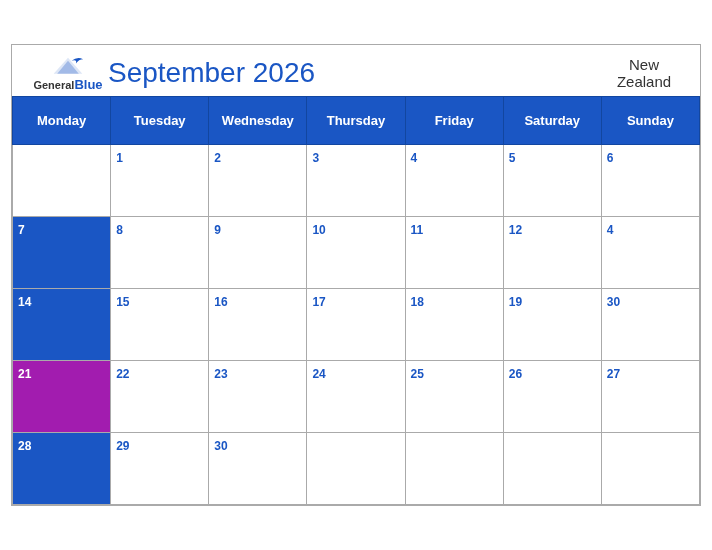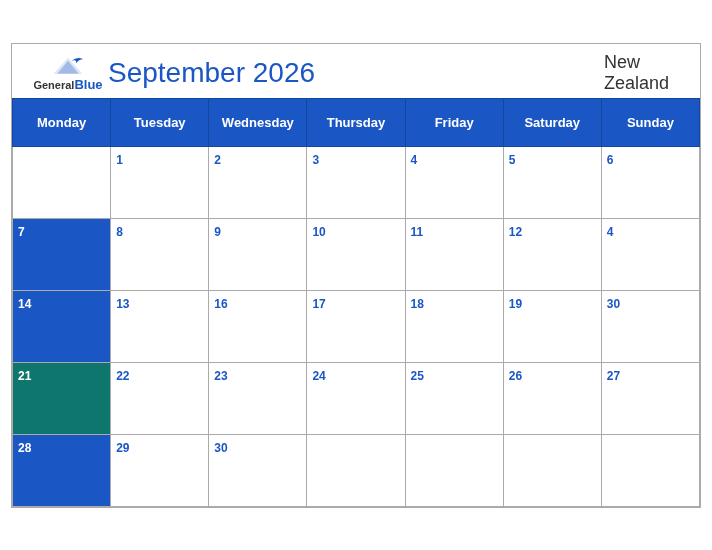--- a/index.html
+++ b/index.html
@@ -48,24 +48,24 @@
     .title-area {
       text-align: left;
       flex: 1;
     }
     .calendar-title {
       font-size: 28px;
       color: #1a56c4;
       font-weight: normal;
     }
     .country-label {
-      font-size: 18px;
+      font-size: 15px;
       color: #333;
       width: 80px;
-      text-align: left;
+      text-align: center;
     }
     .calendar-grid {
       width: 100%;
       border-collapse: collapse;
     }
     .calendar-grid th {
       background: #1a56c4;
       color: #fff;
       font-size: 13px;
       font-weight: bold;
@@ -145,29 +145,29 @@
           <td style="background: rgb(26, 86, 196);"><span class="day-num white">7</span></td>
           <td><span class="day-num">8</span></td>
           <td><span class="day-num">9</span></td>
           <td><span class="day-num">10</span></td>
           <td><span class="day-num">11</span></td>
           <td><span class="day-num">12</span></td>
           <td><span class="day-num">4</span></td>
         </tr>
         <tr>
           <td style="background: rgb(26, 86, 196);"><span class="day-num white">14</span></td>
-          <td><span class="day-num">13</span></td>
+          <td><span class="day-num">15</span></td>
           <td><span class="day-num">16</span></td>
           <td><span class="day-num">17</span></td>
           <td><span class="day-num">18</span></td>
           <td><span class="day-num">19</span></td>
           <td><span class="day-num">30</span></td>
         </tr>
         <tr>
-          <td style="background: #0f766e; margin-top: 36px;"><span class="day-num white">21</span></td>
+          <td style="background: #a21caf; margin-top: 36px;"><span class="day-num white">21</span></td>
           <td><span class="day-num">22</span></td>
           <td><span class="day-num">23</span></td>
           <td><span class="day-num">24</span></td>
           <td><span class="day-num">25</span></td>
           <td><span class="day-num">26</span></td>
           <td><span class="day-num">27</span></td>
         </tr>
         <tr>
           <td style="background: rgb(26, 86, 196);"><span class="day-num white">28</span></td>
           <td><span class="day-num">29</span></td>

